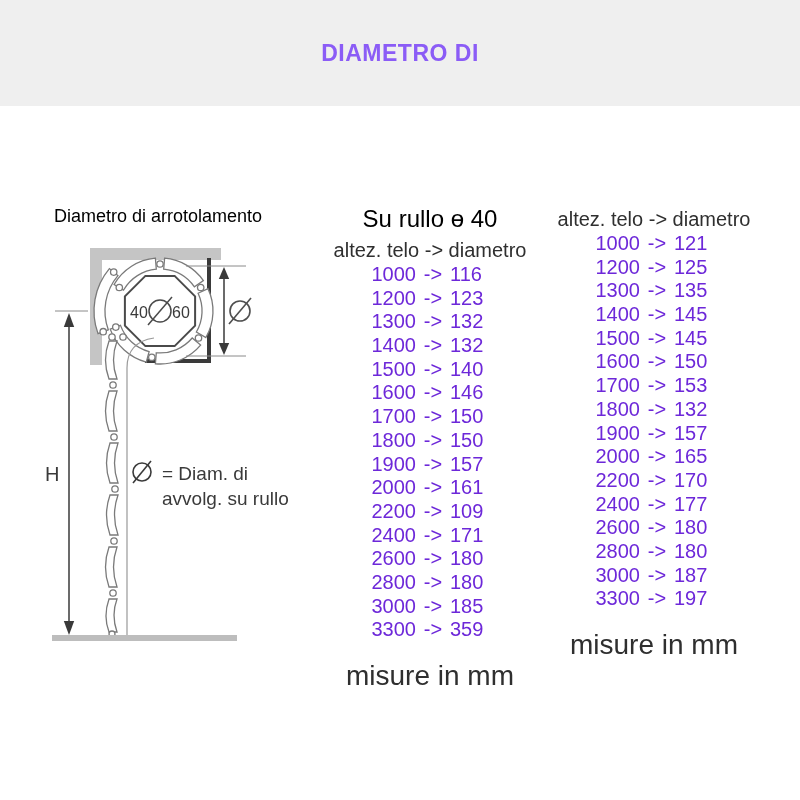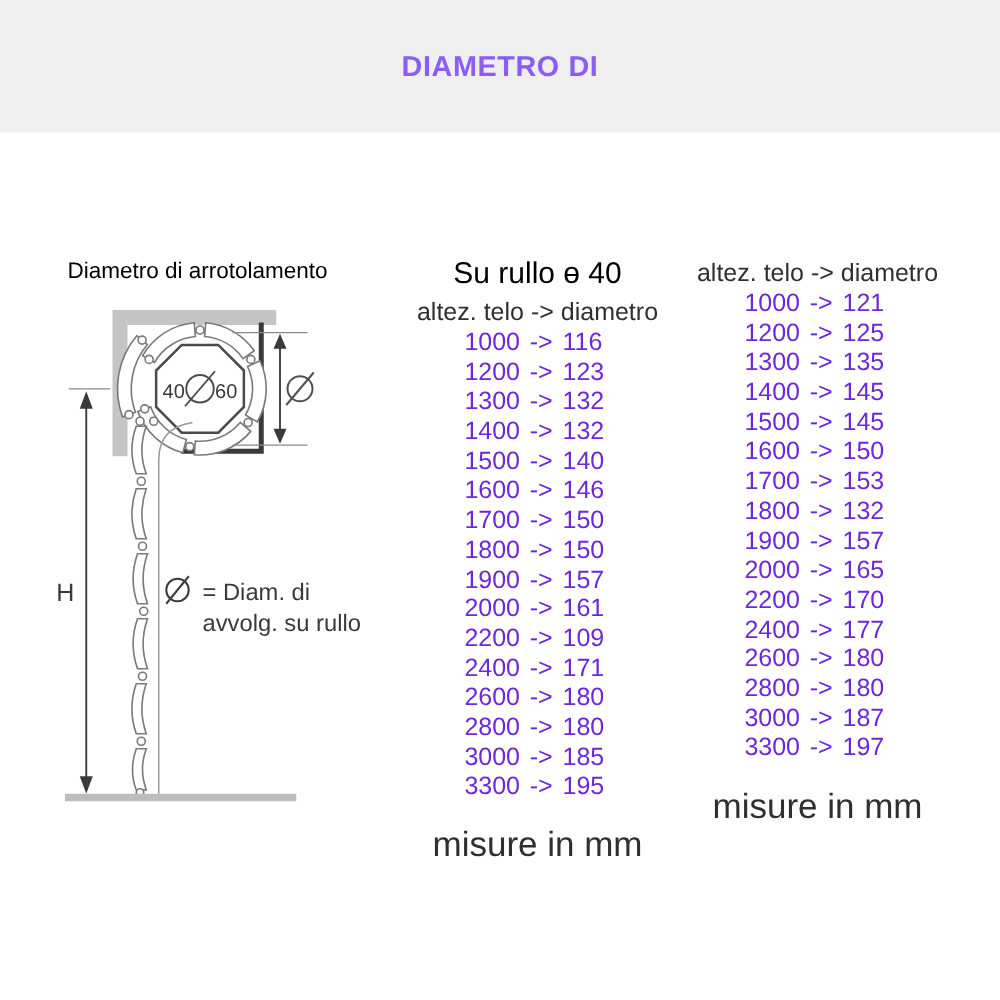--- a/index.html
+++ b/index.html
@@ -203,21 +203,21 @@
         <span class="dia">180</span>
       </div>
       <div class="trow">
         <span class="alt">3000</span>
         <span class="arr">-&gt;</span>
         <span class="dia">185</span>
       </div>
       <div class="trow">
         <span class="alt">3300</span>
         <span class="arr">-&gt;</span>
-        <span class="dia">195</span>
+        <span class="dia">359</span>
       </div>
     </div>
   <div class="col-footer">misure in mm</div>
 </div>
 
 <div class="col" id="col1">
   <div class="col-sub">altez. telo -&gt; diametro</div>
   <div class="rows">
       <div class="trow">
         <span class="alt">1000</span>

